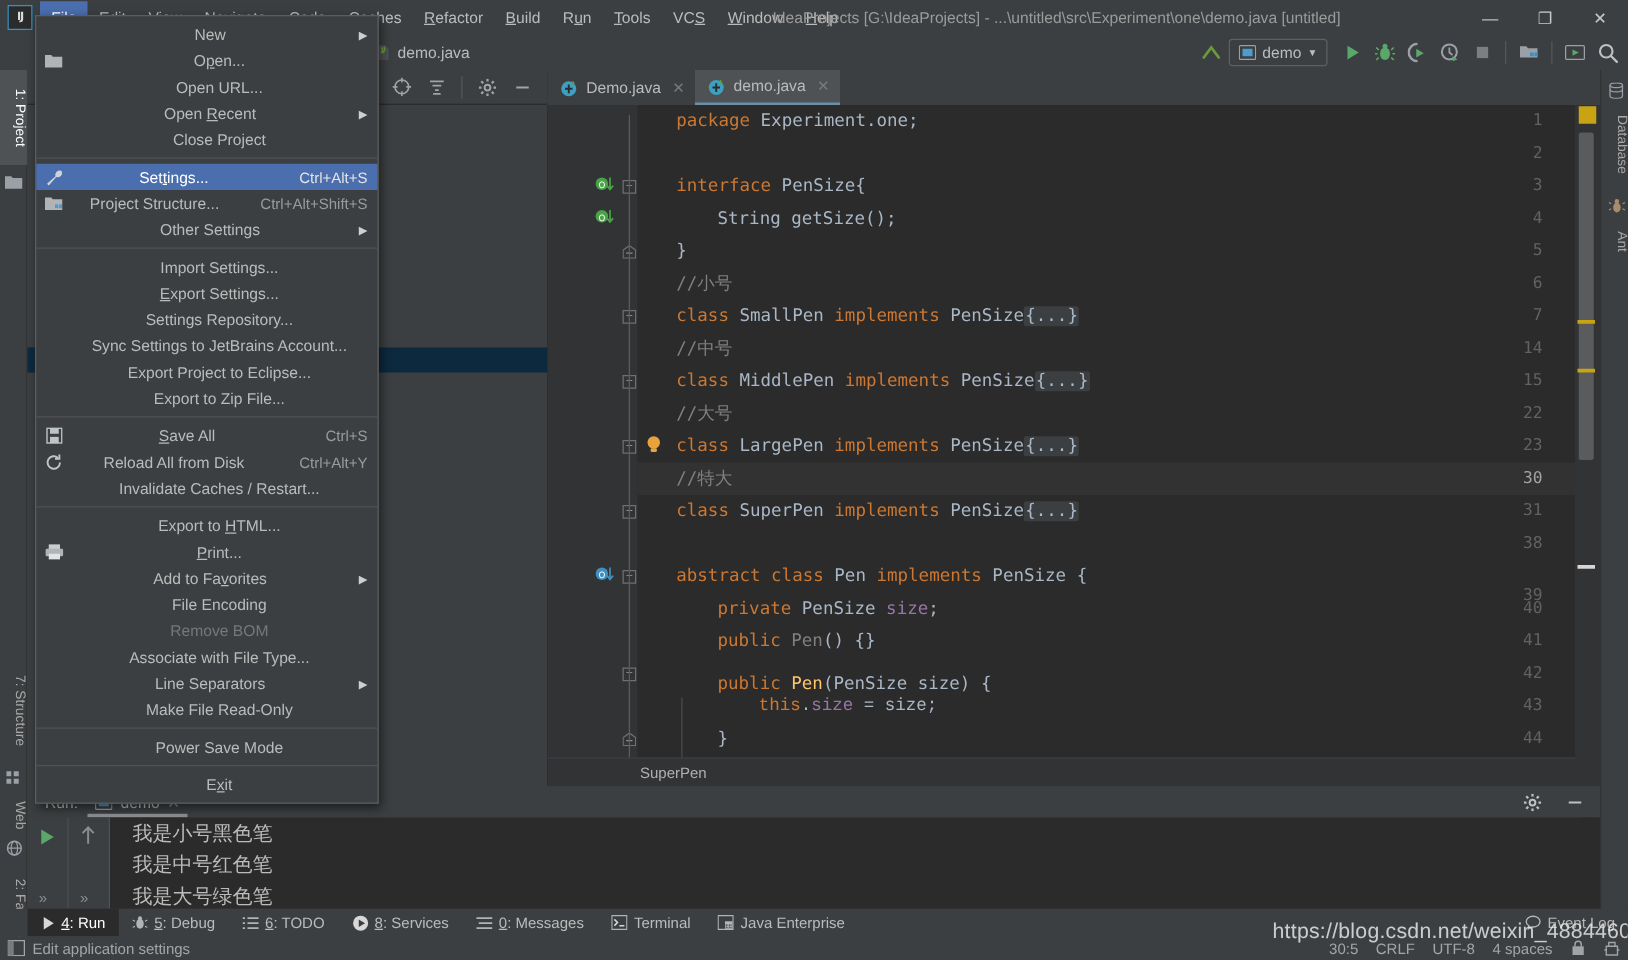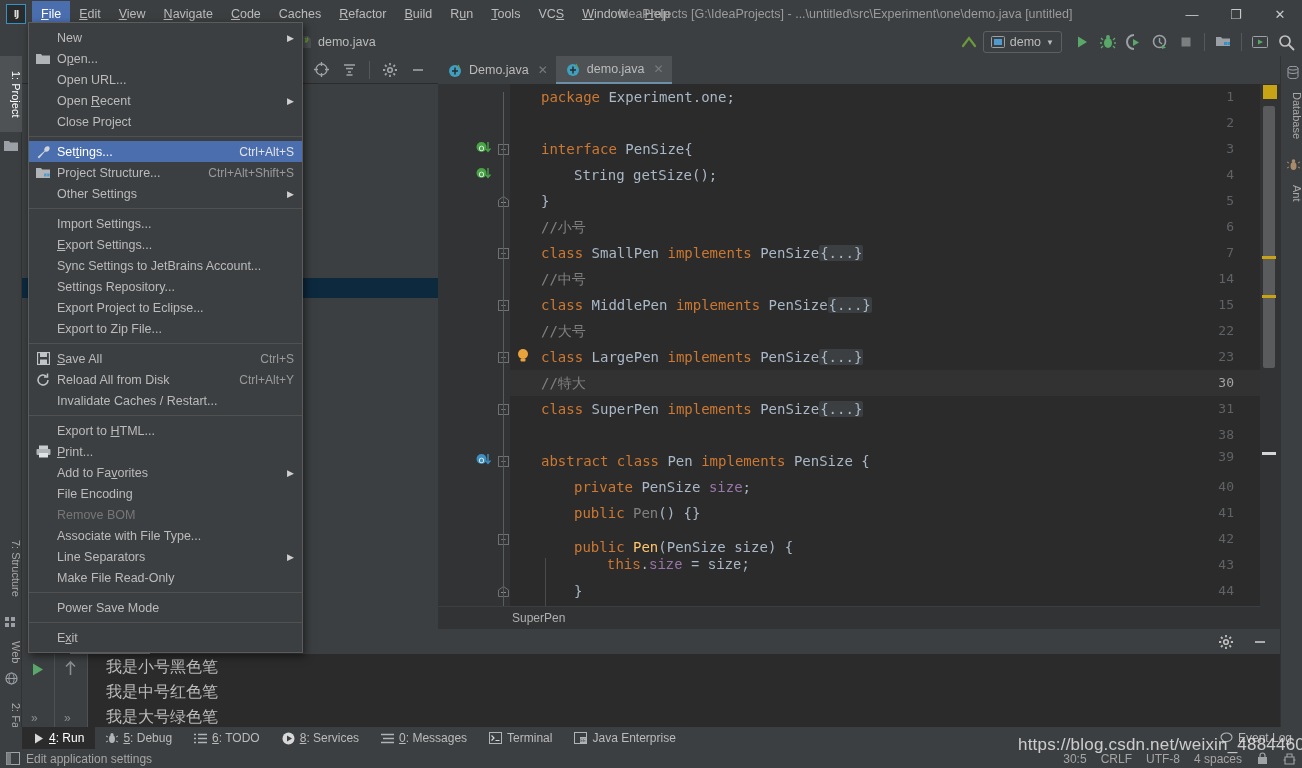--- a/index.html
+++ b/index.html
@@ -247,24 +247,25 @@
     background: #3c3f41; display: flex; align-items: center;
     font-size: 12px; color: #a5a5a5;
   }
   .status-left { display: flex; align-items: center; gap: 6px; padding-left: 6px; }
   .status-right {
     position: absolute; right: 6px; display: flex; align-items: center; gap: 14px;
   }
 
   
   .menupop {
-    position: absolute; left: 28px; top: 22px; width: 275px;
+    position: absolute; left: 28px; top: 12px; width: 275px;
     background: #3c3f41; border: 1px solid #5c5c5c;
     padding: 4px 0; z-index: 90;
     box-shadow: 2px 3px 8px rgba(0,0,0,0.55);
+    text-align: center;
   }
   .mrow {
     display: flex; align-items: center; height: 21px;
     padding: 0 8px 0 0; position: relative; color: #bbbbbb; font-size: 12.5px;
   }
   .mrow.hl { background: #4b6eaf; color: #ffffff; }
   .mrow.dis { color: #777777; }
   .mrow .micon {
     width: 28px; min-width: 28px; display: flex; align-items: center;
     justify-content: center; font-size: 12px; color: #a9a9a9;
@@ -569,21 +570,21 @@
           <div class="foldmark" style="top: 268px;">+</div>
           <div class="codeline" style="top: 260px; padding-left: 0px;"><span class="k">class</span><span class="s"> LargePen </span><span class="k">implements</span><span class="s"> PenSize</span><span class="fold-ell">{...}</span></div>
           <div style="position: absolute; left: 72px; top: 286px; width: 750px; height: 26px; background: rgb(50, 50, 50);"></div>
           <div class="lineno cur" style="top: 291px;">30</div>
           <div class="codeline" style="top: 286px; padding-left: 0px;"><span class="c">//特大</span></div>
           <div class="lineno" style="top: 317px;">31</div>
           <div class="foldmark" style="top: 320px;">+</div>
           <div class="codeline" style="top: 312px; padding-left: 0px;"><span class="k">class</span><span class="s"> SuperPen </span><span class="k">implements</span><span class="s"> PenSize</span><span class="fold-ell">{...}</span></div>
           <div class="lineno" style="top: 343px;">38</div>
           <div class="codeline" style="top: 338px; padding-left: 0px;"></div>
-          <div class="lineno" style="top: 365px; text-align: right;">39</div>
+          <div class="lineno" style="top: 385px; text-align: right;">39</div>
           <div class="gmark" style="top: 369px;">
             <svg width="18" height="16" viewBox="0 0 18 16">
               <circle cx="5.5" cy="6" r="5" fill="#3f8fbf"></circle>
               <text x="5.5" y="9.5" font-size="7" fill="#fff" text-anchor="middle" font-family="DejaVu Sans">O</text>
               <path d="M12 1v9M9.5 7.5L12 10.5 14.5 7.5" stroke="#3f8fbf" stroke-width="1.4" fill="none"></path>
             </svg>
           </div>
           <div class="foldmark" style="top: 372px;">−</div>
           <div class="codeline" style="top: 364px; padding-left: 0px;"><span class="k">abstract class</span><span class="s"> Pen </span><span class="k">implements</span><span class="s"> PenSize {</span></div>
           <div class="lineno" style="top: 395px;">40</div>
@@ -832,25 +833,25 @@
       <div class="mrow">
         <span class="micon"></span>
         <span class="mlabel">Import Settings...</span>
       </div>
       <div class="mrow">
         <span class="micon"></span>
         <span class="mlabel"><u>E</u>xport Settings...</span>
       </div>
       <div class="mrow">
         <span class="micon"></span>
+        <span class="mlabel">Settings Repository...</span>
+      </div>
+      <div class="mrow">
+        <span class="micon"></span>
         <span class="mlabel">Sync Settings to JetBrains Account...</span>
-      </div>
-      <div class="mrow">
-        <span class="micon"></span>
-        <span class="mlabel">Settings Repository...</span>
       </div>
       <div class="mrow">
         <span class="micon"></span>
         <span class="mlabel">Export Project to Eclipse...</span>
       </div>
       <div class="mrow">
         <span class="micon"></span>
         <span class="mlabel">Export to Zip File...</span>
       </div>
       <div class="msep"></div>

